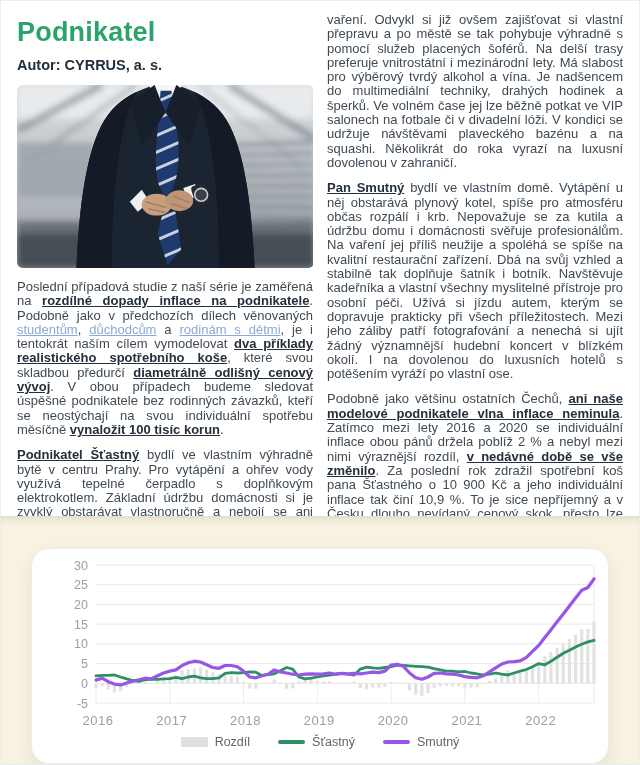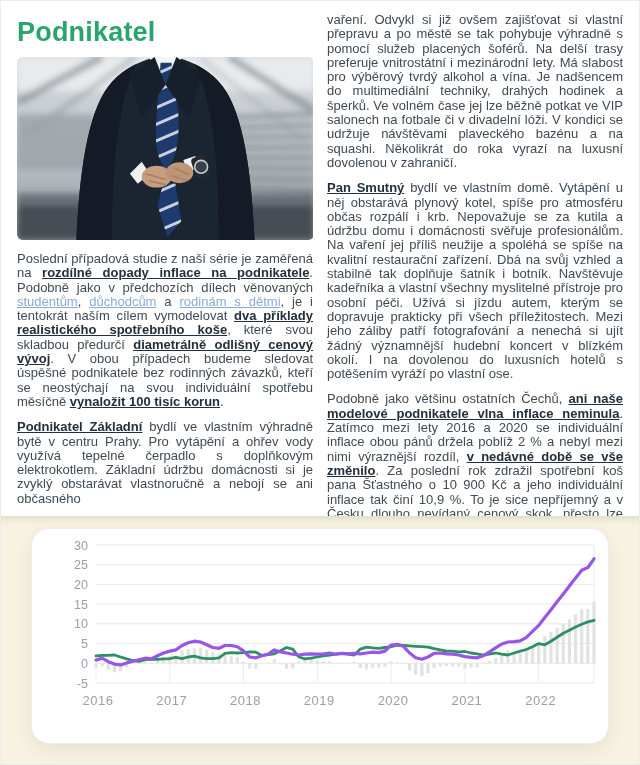--- a/index.html
+++ b/index.html
@@ -12,21 +12,21 @@
   h1.title{margin:4px 0 10px 0;font-size:27px;line-height:30px;font-weight:700;
            color:#2ba36e;letter-spacing:.2px;}
   .author{font-size:14.5px;font-weight:700;color:#232f3b;margin:0 0 12px 0;}
   .hero{display:block;width:297px;height:183px;border-radius:6px;margin:0 0 12px 0;}
   p.body{margin:0 0 11px 0;font-size:13px;line-height:14.3px;text-align:justify;}
   p.body .b{font-weight:700;color:#232f3b;text-decoration:underline;}
   p.body a.lnk{color:#8aa9d4;cursor:pointer;}
   
   .chart-section{height:248px;background:#f8f2e0;
                  box-shadow:inset 0 9px 10px -8px rgba(0,0,0,.14);
-                 display:flex;align-items:flex-start;justify-content:center;}
+                 display:flex;align-items:flex-end;justify-content:center;}
   .chart-card{margin-top:12px;width:578px;height:216px;background:#fff;
               border:1px solid #ededed;border-radius:18px;
               box-shadow:0 6px 18px rgba(0,0,0,.07);
               display:flex;flex-direction:column;align-items:center;
               padding:8px 6px 0 6px;box-sizing:border-box;}
   .legend{display:flex;align-items:center;justify-content:center;gap:28px;
           margin-top:2px;font-size:12.5px;color:#5d666e;}
   .legend .item{display:flex;align-items:center;gap:7px;}
   .sw-bar{width:27px;height:10px;background:#e0e0e0;}
   .sw-line{width:27px;height:4px;border-radius:2px;}
@@ -35,20 +35,21 @@
   svg text{font-family:"Liberation Sans","DejaVu Sans",sans-serif;}
 </style>
 </head>
 <body>
 
 <div class="page">
   <div class="cols">
 
     <div class="col">
       <h1 class="title">Podnikatel</h1>
+      <div class="author">Autor: CYRRUS, a. s.</div>
 
       <svg class="hero" viewBox="0 0 300 185" preserveAspectRatio="xMidYMid slice" role="img">
         <defs>
           <linearGradient id="bgg" x1="0" y1="0" x2="0" y2="1">
             <stop offset="0" stop-color="#d9dde0"></stop>
               <stop offset=".6" stop-color="#b6bcc1"></stop>
             <stop offset="1" stop-color="#8f969c"></stop>
           </linearGradient>
           <filter id="blur" x="-10%" y="-10%" width="120%" height="120%">
             <feGaussianBlur stdDeviation="3"></feGaussianBlur>
@@ -113,21 +114,21 @@
           </g>
           <g>
             <ellipse cx="141" cy="121" rx="15" ry="11" fill="#c79e7e"></ellipse>
             <ellipse cx="164" cy="117" rx="14" ry="10.5" fill="#bf9577"></ellipse>
             <path d="M130,118 L151,124 M133,125 L150,129 M158,112 L174,119 M156,120 L172,125" stroke="#a87f63" stroke-width="1.6" fill="none"></path>
           </g>
         </g>
       </svg>
 
       <p class="body"><span>Poslední případová studie z naší série je zaměřená na </span><span class="b">rozdílné dopady inflace na podnikatele</span><span>. Podobně jako v předchozích dílech věnovaných </span><a class="lnk" href="#">studentům</a><span>, </span><a class="lnk" href="#">důchodcům</a><span> a </span><a class="lnk" href="#">rodinám s dětmi</a><span>, je i tentokrát naším cílem vymodelovat </span><span class="b">dva příklady realistického spotřebního koše</span><span>, které svou skladbou předurčí </span><span class="b">diametrálně odlišný cenový vývoj</span><span>. V obou případech budeme sledovat úspěšné podnikatele bez rodinných závazků, kteří se neostýchají na svou individuální spotřebu měsíčně </span><span class="b">vynaložit 100 tisíc korun</span><span>.</span></p>
-      <p class="body"><span class="b">Podnikatel Základní</span><span> bydlí ve vlastním výhradně bytě v centru Prahy. Pro vytápění a ohřev vody využívá tepelné čerpadlo s doplňkovým elektrokotlem. Základní údržbu domácnosti si je zvyklý obstarávat vlastnoručně a nebojí se ani občasného</span></p>
+      <p class="body"><span class="b">Podnikatel Šťastný</span><span> bydlí ve vlastním výhradně bytě v centru Prahy. Pro vytápění a ohřev vody využívá tepelné čerpadlo s doplňkovým elektrokotlem. Základní údržbu domácnosti si je zvyklý obstarávat vlastnoručně a nebojí se ani občasného</span></p>
     </div>
 
     <div class="col">
       <p class="body"><span>vaření. Odvykl si již ovšem zajišťovat si vlastní přepravu a po městě se tak pohybuje výhradně s pomocí služeb placených šoférů. Na delší trasy preferuje vnitrostátní i mezinárodní lety. Má slabost pro výběrový tvrdý alkohol a vína. Je nadšencem do multimediální techniky, drahých hodinek a šperků. Ve volném čase jej lze běžně potkat ve VIP salonech na fotbale či v divadelní lóži. V kondici se udržuje návštěvami plaveckého bazénu a na squashi. Několikrát do roka vyrazí na luxusní dovolenou v zahraničí.</span></p>
       <p class="body"><span class="b">Pan Smutný</span><span> bydlí ve vlastním domě. Vytápění u něj obstarává plynový kotel, spíše pro atmosféru občas rozpálí i krb. Nepovažuje se za kutila a údržbu domu i domácnosti svěřuje profesionálům. Na vaření jej příliš neužije a spoléhá se spíše na kvalitní restaurační zařízení. Dbá na svůj vzhled a stabilně tak doplňuje šatník i botník. Navštěvuje kadeřníka a vlastní všechny myslitelné přístroje pro osobní péči. Užívá si jízdu autem, kterým se dopravuje prakticky při všech příležitostech. Mezi jeho záliby patří fotografování a nenechá si ujít žádný významnější hudební koncert v blízkém okolí. I na dovolenou do luxusních hotelů s potěšením vyráží po vlastní ose.</span></p>
       <p class="body"><span>Podobně jako většinu ostatních Čechů, </span><span class="b">ani naše modelové podnikatele vlna inflace neminula</span><span>. Zatímco mezi lety 2016 a 2020 se individuální inflace obou pánů držela poblíž 2 % a nebyl mezi nimi výraznější rozdíl, </span><span class="b">v nedávné době se vše změnilo</span><span>. Za poslední rok zdražil spotřební koš pana Šťastného o 10 900 Kč a jeho individuální inflace tak činí 10,9 %. To je sice nepříjemný a v Česku dlouho nevídaný cenový skok, přesto lze pana Šťastného považovat spíše za šťastlivce. Mohl totiž dopadnout jako pan Smutný, jehož meziroční inflace dosahuje 26,5 %. Těchto dodatečných 26 500 Kč tak bude muset měsíčně vynaložit, pokud si chce i nadále udržet svůj obvyklý životní standard.</span></p>
     </div>
   </div>
 
   <div class="chart-section">
@@ -242,15 +243,29 @@
           <rect x="517.5111111111111" y="90.8" width="3.2" height="35.485714285714295" fill="#e2e2e2"></rect>
           <rect x="523.6592592592592" y="86.85714285714286" width="3.2" height="39.42857142857143" fill="#e2e2e2"></rect>
           <rect x="529.8074074074074" y="82.12571428571428" width="3.2" height="44.16000000000001" fill="#e2e2e2"></rect>
           <rect x="535.9555555555555" y="77.3942857142857" width="3.2" height="48.89142857142859" fill="#e2e2e2"></rect>
           <rect x="542.1037037037037" y="72.26857142857142" width="3.2" height="54.01714285714287" fill="#e2e2e2"></rect>
           <rect x="548.2518518518518" y="71.87428571428572" width="3.2" height="54.41142857142857" fill="#e2e2e2"></rect>
           <rect x="554.4" y="64.77714285714285" width="3.2" height="61.50857142857144" fill="#e2e2e2"></rect>
           <polyline points="58.0,118.8 64.1,118.4 70.3,118.4 76.4,118.0 82.6,120.0 88.7,121.9 94.9,123.5 101.0,124.3 107.2,122.7 113.3,122.3 119.5,122.3 125.6,121.9 131.8,121.6 137.9,120.4 144.1,121.6 150.2,120.0 156.4,119.2 162.5,120.8 168.7,121.6 174.8,121.6 181.0,120.8 187.1,116.4 193.3,115.6 199.4,116.0 205.6,115.6 211.7,114.9 217.9,115.2 224.0,118.4 230.1,117.6 236.3,116.8 242.4,113.7 248.6,110.5 254.7,112.1 260.9,120.0 267.0,121.9 273.2,121.2 279.3,120.0 285.5,118.8 291.6,118.0 297.8,117.2 303.9,116.4 310.1,117.2 316.2,118.0 322.4,112.1 328.5,110.1 334.7,110.9 340.8,111.3 347.0,110.5 353.1,109.7 359.3,108.1 365.4,108.5 371.6,108.9 377.7,109.3 383.9,109.7 390.0,110.1 396.1,111.7 402.3,112.9 408.4,114.1 414.6,114.1 420.7,114.9 426.9,114.5 433.0,116.0 439.2,116.8 445.3,118.0 451.5,117.2 457.6,116.0 463.8,117.2 469.9,118.0 476.1,116.0 482.2,114.1 488.4,112.5 494.5,109.7 500.7,106.6 506.8,107.8 513.0,104.2 519.1,100.3 525.3,96.3 531.4,93.2 537.6,90.0 543.7,87.3 549.9,84.9 556.0,83.3" fill="none" stroke="#2e8f63" stroke-width="2.8" stroke-linejoin="round" stroke-linecap="round"></polyline>
           <polyline points="58.0,123.1 64.1,121.2 70.3,124.7 76.4,127.1 82.6,127.9 88.7,125.9 94.9,124.3 101.0,122.7 107.2,121.2 113.3,121.9 119.5,118.8 125.6,116.0 131.8,114.1 137.9,112.9 144.1,108.5 150.2,105.8 156.4,104.2 162.5,105.0 168.7,107.8 174.8,110.5 181.0,111.3 187.1,108.5 193.3,108.5 199.4,109.7 205.6,114.1 211.7,120.0 217.9,120.8 224.0,118.8 230.1,117.2 236.3,112.9 242.4,114.9 248.6,116.0 254.7,117.2 260.9,118.0 267.0,117.2 273.2,116.8 279.3,117.2 285.5,116.8 291.6,116.0 297.8,117.2 303.9,116.4 310.1,116.8 316.2,116.4 322.4,116.8 328.5,116.0 334.7,115.2 340.8,115.6 347.0,114.1 353.1,108.1 359.3,107.4 365.4,109.3 371.6,116.0 377.7,120.8 383.9,122.3 390.0,120.0 396.1,116.4 402.3,116.0 408.4,116.8 414.6,117.2 420.7,118.0 426.9,119.6 433.0,120.4 439.2,120.8 445.3,118.8 451.5,114.9 457.6,110.9 463.8,107.0 469.9,105.0 476.1,104.6 482.2,103.8 488.4,100.3 494.5,94.3 500.7,88.4 506.8,80.5 513.0,72.7 519.1,64.8 525.3,56.9 531.4,49.0 537.6,41.1 543.7,33.2 549.9,30.5 556.0,21.8" fill="none" stroke="#9856e8" stroke-width="3.2" stroke-linejoin="round" stroke-linecap="round"></polyline>
         </svg>
+      <div class="legend">
+        <div class="item">
+          <span class="sw-bar"></span>
+          <span>Rozdíl</span>
+        </div>
+        <div class="item">
+          <span class="sw-line sw-green"></span>
+          <span>Šťastný</span>
+        </div>
+        <div class="item">
+          <span class="sw-line sw-purple"></span>
+          <span>Smutný</span>
+        </div>
+      </div>
     </div>
   </div>
 </div>
 
 </body></html>

